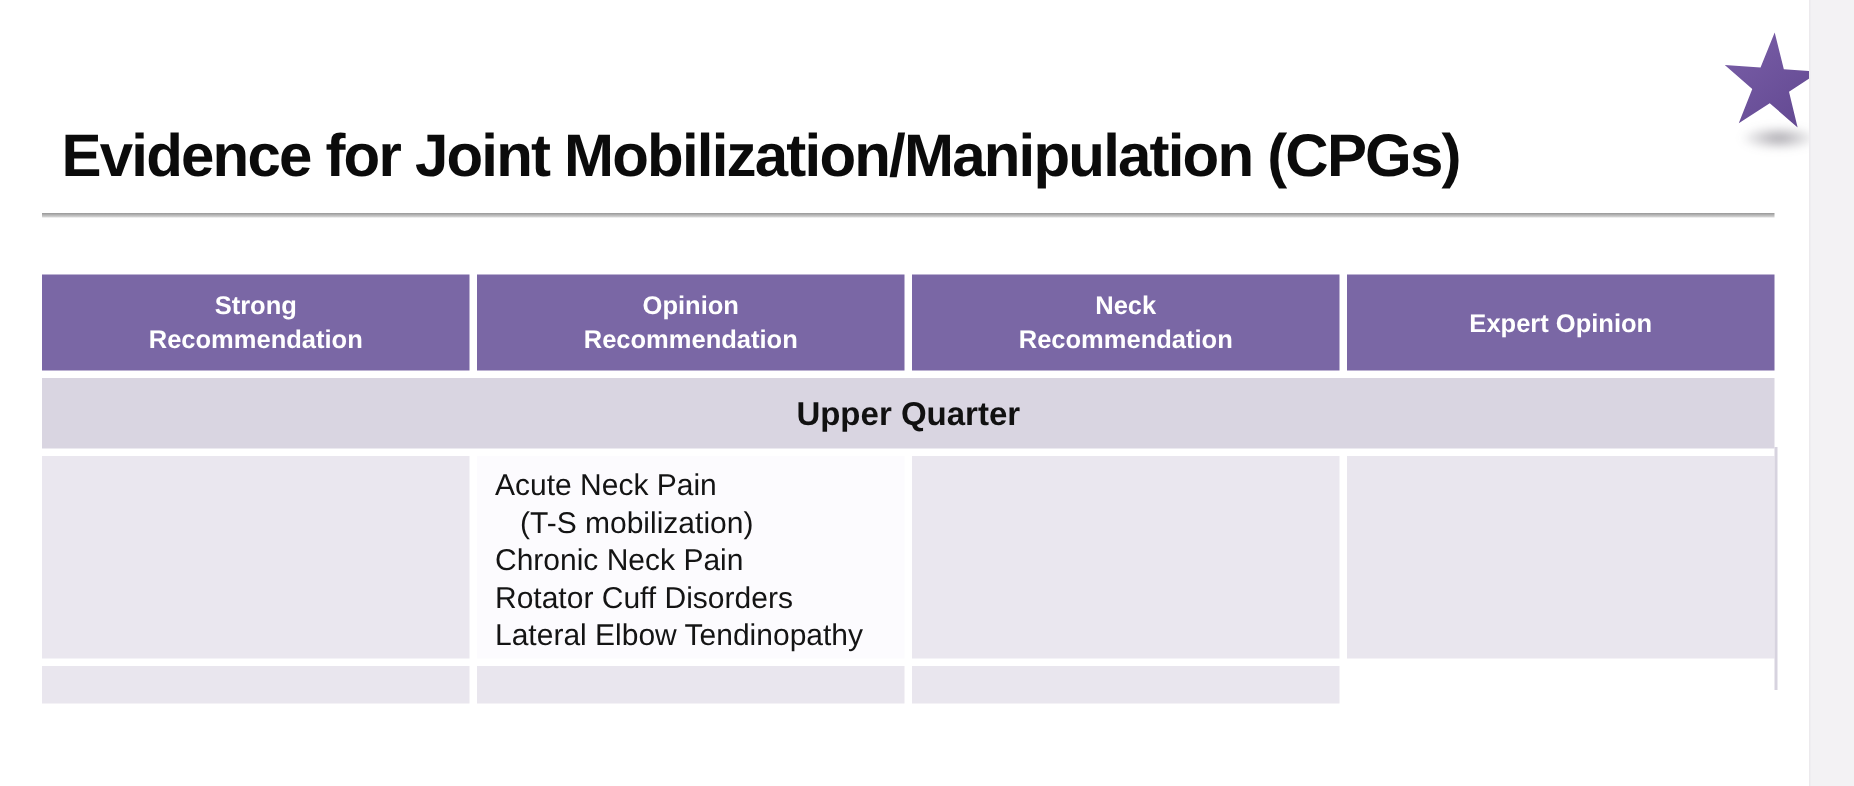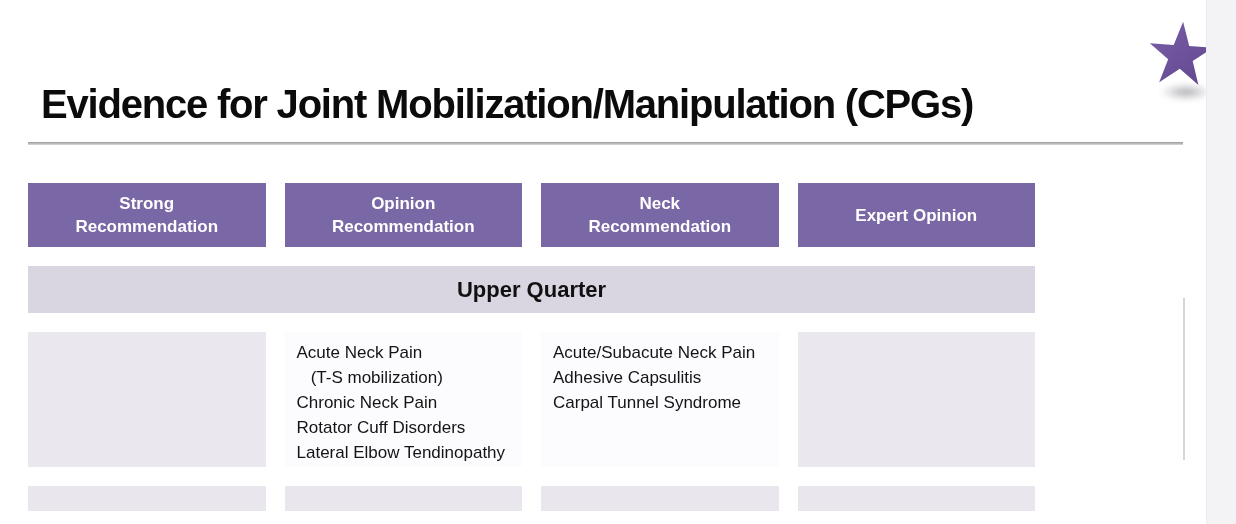--- a/index.html
+++ b/index.html
@@ -33,38 +33,38 @@
   .star-svg{position:absolute;left:0;top:0;width:66px;height:64px;transform:rotate(4deg);}
 
   
   .divider{
     position:absolute;left:28px;top:142px;width:1155px;height:3px;
     background:linear-gradient(to bottom,#979797,#dcdcdc);
   }
 
   
   .cpg-table{
-    position:absolute;left:28px;top:183px;width:1007px;
+    position:absolute;left:28px;top:183px;width:1155px;
     display:grid;
     grid-template-columns:repeat(4,1fr);
     grid-template-rows:64px 47px 135px 25px;
-    gap:19px;
+    gap:5px;
   }
   .th{
     background:#7a67a5;color:#ffffff;
     display:flex;align-items:center;justify-content:center;text-align:center;
     font-size:17px;font-weight:700;line-height:23px;white-space:pre-wrap;
   }
   .section-row{
     grid-column:1 / -1;background:#d9d5e1;
     display:flex;align-items:center;justify-content:center;
     font-size:22px;font-weight:700;color:#111111;
   }
   .td{
-    font-size:17px;line-height:25px;color:#141414;
+    font-size:20px;line-height:25px;color:#141414;
     padding:8px 12px;white-space:pre-wrap;
   }
   .td.shaded{background:#eae7ef;}
   .td.plain{background:#fcfbfe;}
   .tfoot{background:#e9e6ee;}
 
   .table-right-edge{
     position:absolute;left:1183px;top:298px;width:2px;height:162px;
     background:#d7d3df;
   }
@@ -102,23 +102,20 @@
     <div class="th">Expert Opinion</div>
 
     <div class="section-row">Upper Quarter</div>
 
     <div class="td shaded"></div>
     <div class="td plain">Acute Neck Pain
    (T-S mobilization)
 Chronic Neck Pain
 Rotator Cuff Disorders
 Lateral Elbow Tendinopathy</div>
-    <div class="td plain">Acute/Subacute Neck Pain
-Adhesive Capsulitis
-Carpal Tunnel Syndrome</div>
     <div class="td shaded"></div>
 
     <div class="tfoot"></div>
     <div class="tfoot"></div>
     <div class="tfoot"></div>
     <div class="tfoot"></div>
   </div>
 
   <div class="table-right-edge"></div>
 

